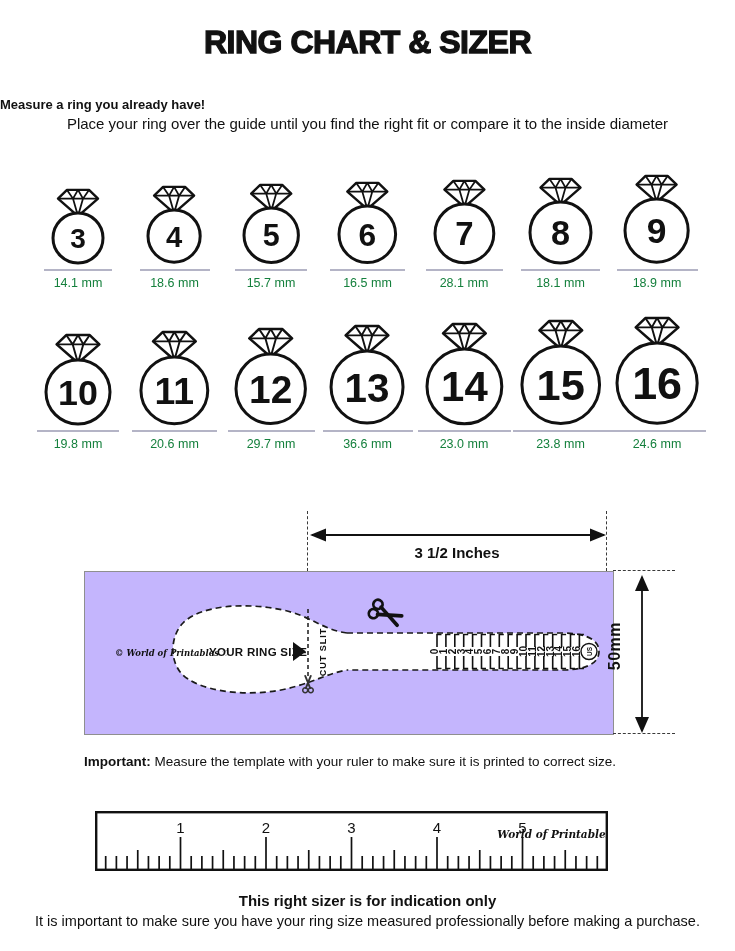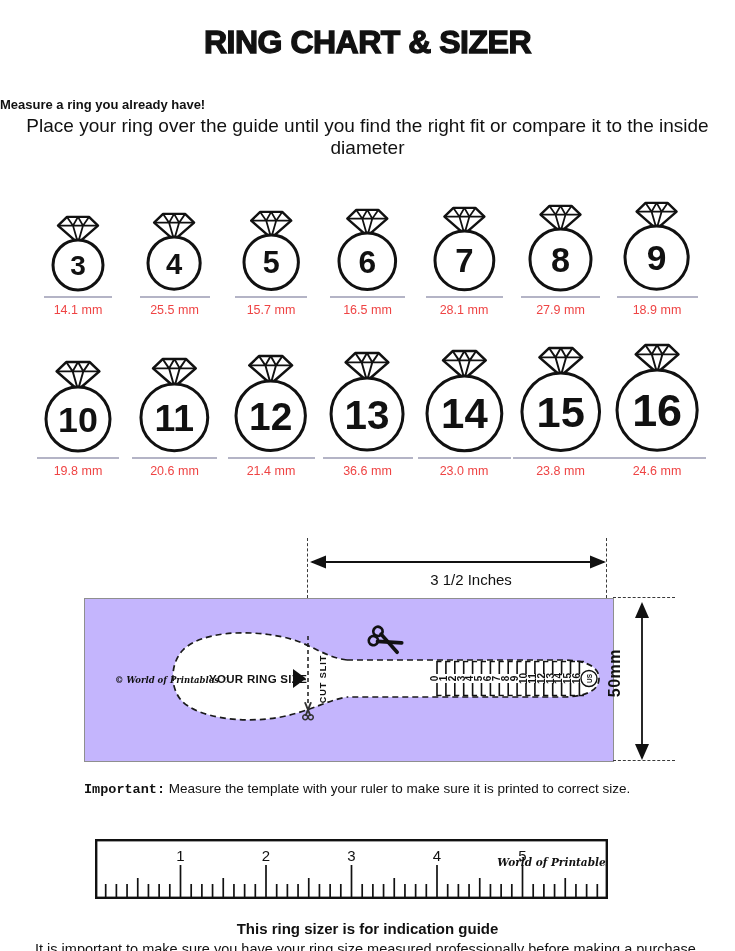--- a/index.html
+++ b/index.html
@@ -5,45 +5,45 @@
   html,body{margin:0;padding:0;}
   body{
     width:735px;height:951px;background:#ffffff;color:#111;
     font-family:"Liberation Sans", sans-serif;overflow:hidden;
   }
   .title{
     text-align:center;margin-top:24px;font-size:32px;font-weight:900;
     letter-spacing:-0.5px;-webkit-text-stroke:1.3px #111;
   }
   .subtitle-bold{text-align:left;margin-top:36px;font-size:13px;font-weight:bold;}
-  .subtitle{text-align:center;margin-top:3px;font-size:19px;}
+  .subtitle{text-align:center;margin-top:3px;font-size:15px;}
 
   .rings-row{display:flex;justify-content:space-between;align-items:flex-end;padding:0 30px;}
   .rings-row.row1{margin-top:42px;}
   .rings-row.row2{margin-top:26px;}
   .ring-item{display:flex;flex-direction:column;align-items:center;width:96px;}
   .ring-underline{height:2px;margin-top:3px;background:#b4b4c6;}
-  .ring-label{margin-top:5px;font-size:12.5px;color:#ef4444;}
+  .ring-label{margin-top:5px;font-size:12.5px;color:#15803d;}
 
   .sizer-section{position:relative;margin-top:22px;height:268px;}
   .dash-v{position:absolute;border-left:1.6px dashed #3a3a3a;}
   .dash-h{position:absolute;border-top:1.6px dashed #3a3a3a;}
   #dashL{left:307px;top:38px;height:60px;}
   #dashR{left:606px;top:38px;height:60px;}
   #harrow{position:absolute;left:309px;top:54px;}
-  #wlabel{position:absolute;left:321px;top:71px;width:300px;text-align:center;font-weight:normal;font-size:15px;}
+  #wlabel{position:absolute;left:307px;top:71px;width:300px;text-align:center;font-weight:bold;font-size:15px;}
   #graybox{position:absolute;left:84px;top:98px;width:530px;height:164px;background:#c4b5fd;border:1px solid #8f8f8f;box-sizing:border-box;}
   #dashTR{left:613px;top:97px;width:62px;}
   #dashBR{left:613px;top:260px;width:62px;}
   #varrow{position:absolute;left:633px;top:101px;}
   #hlabel{position:absolute;left:606px;top:149px;font-weight:bold;font-size:16px;
           writing-mode:vertical-rl;transform:rotate(180deg);letter-spacing:0.5px;}
 
   .important{margin:13px 0 0 84px;font-size:13.5px;}
-  .important b{font-weight:bold;font-family:Liberation Mono, monospace;}
+  .important b{font-weight:bold;}
 
   .ruler-wrap{margin:42px 0 0 95px;line-height:0;}
 
   .footer-bold{text-align:center;margin-top:21px;font-size:15px;font-weight:bold;}
   .footer-text{text-align:center;margin-top:4px;font-size:14.5px;}
 
   svg text{font-family:"Liberation Sans", sans-serif;}
   svg .scripttxt{font-family:"DejaVu Serif", serif;font-style:italic;font-weight:bold;}
 </style>
 </head>
@@ -71,21 +71,21 @@
       <div class="ring-item">
         <svg width="58.2" height="81" viewBox="0 0 58.2 81">
           <g transform="translate(7.1,0) scale(1.000,0.967)">
             <path d="M11,2 H33 L42,11 L22,29 L2,11 Z" fill="#fff" stroke="#111" stroke-width="2.4" stroke-linejoin="round"></path>
             <path d="M2,11 H42 M11,2 L17,11 L22,2 L27,11 L33,2 M17,11 L22,29 M27,11 L22,29" fill="none" stroke="#111" stroke-width="1.8" stroke-linejoin="round"></path>
           </g>
           <circle cx="29.1" cy="51.1" r="26.1" fill="#fff" stroke="#111" stroke-width="3"></circle>
           <text x="29.1" y="61.6" text-anchor="middle" font-size="29.2" font-weight="bold" fill="#111">4</text>
         </svg>
         <div class="ring-underline" style="width:70px;background:#b4b4c6"></div>
-        <div class="ring-label">25.5 mm</div>
+        <div class="ring-label">18.6 mm</div>
       </div>
       <div class="ring-item">
         <svg width="60.4" height="83" viewBox="0 0 60.4 83">
           <g transform="translate(8.2,0) scale(1.000,0.967)">
             <path d="M11,2 H33 L42,11 L22,29 L2,11 Z" fill="#fff" stroke="#111" stroke-width="2.4" stroke-linejoin="round"></path>
             <path d="M2,11 H42 M11,2 L17,11 L22,2 L27,11 L33,2 M17,11 L22,29 M27,11 L22,29" fill="none" stroke="#111" stroke-width="1.8" stroke-linejoin="round"></path>
           </g>
           <circle cx="30.2" cy="52.2" r="27.2" fill="#fff" stroke="#111" stroke-width="3"></circle>
           <text x="30.2" y="63.2" text-anchor="middle" font-size="30.5" font-weight="bold" fill="#111">5</text>
         </svg>
@@ -119,21 +119,21 @@
       <div class="ring-item">
         <svg width="67" height="89" viewBox="0 0 67 89">
           <g transform="translate(11.5,0) scale(1.000,0.967)">
             <path d="M11,2 H33 L42,11 L22,29 L2,11 Z" fill="#fff" stroke="#111" stroke-width="2.4" stroke-linejoin="round"></path>
             <path d="M2,11 H42 M11,2 L17,11 L22,2 L27,11 L33,2 M17,11 L22,29 M27,11 L22,29" fill="none" stroke="#111" stroke-width="1.8" stroke-linejoin="round"></path>
           </g>
           <circle cx="33.5" cy="55.5" r="30.5" fill="#fff" stroke="#111" stroke-width="3"></circle>
           <text x="33.5" y="67.8" text-anchor="middle" font-size="34.2" font-weight="bold" fill="#111">8</text>
         </svg>
         <div class="ring-underline" style="width:79px;background:#b4b4c6"></div>
-        <div class="ring-label">27.9 mm</div>
+        <div class="ring-label">18.1 mm</div>
       </div>
       <div class="ring-item">
         <svg width="69.2" height="92" viewBox="0 0 69.2 92">
           <g transform="translate(12.6,0) scale(1.000,0.967)">
             <path d="M11,2 H33 L42,11 L22,29 L2,11 Z" fill="#fff" stroke="#111" stroke-width="2.4" stroke-linejoin="round"></path>
             <path d="M2,11 H42 M11,2 L17,11 L22,2 L27,11 L33,2 M17,11 L22,29 M27,11 L22,29" fill="none" stroke="#111" stroke-width="1.8" stroke-linejoin="round"></path>
           </g>
           <circle cx="34.6" cy="56.6" r="31.6" fill="#fff" stroke="#111" stroke-width="3"></circle>
           <text x="34.6" y="69.3" text-anchor="middle" font-size="35.4" font-weight="bold" fill="#111">9</text>
         </svg>
@@ -169,21 +169,21 @@
       <div class="ring-item">
         <svg width="75.4" height="100" viewBox="0 0 75.4 100">
           <g transform="translate(14.2,0) scale(1.068,1.033)">
             <path d="M11,2 H33 L42,11 L22,29 L2,11 Z" fill="#fff" stroke="#111" stroke-width="2.4" stroke-linejoin="round"></path>
             <path d="M2,11 H42 M11,2 L17,11 L22,2 L27,11 L33,2 M17,11 L22,29 M27,11 L22,29" fill="none" stroke="#111" stroke-width="1.8" stroke-linejoin="round"></path>
           </g>
           <circle cx="37.7" cy="61.7" r="34.7" fill="#fff" stroke="#111" stroke-width="3"></circle>
           <text x="37.7" y="75.7" text-anchor="middle" font-size="38.9" font-weight="bold" fill="#111">12</text>
         </svg>
         <div class="ring-underline" style="width:87px;background:#b4b4c6"></div>
-        <div class="ring-label">21.4 mm</div>
+        <div class="ring-label">29.7 mm</div>
       </div>
       <div class="ring-item">
         <svg width="78.1" height="103" viewBox="0 0 78.1 103">
           <g transform="translate(15.5,0) scale(1.068,1.033)">
             <path d="M11,2 H33 L42,11 L22,29 L2,11 Z" fill="#fff" stroke="#111" stroke-width="2.4" stroke-linejoin="round"></path>
             <path d="M2,11 H42 M11,2 L17,11 L22,2 L27,11 L33,2 M17,11 L22,29 M27,11 L22,29" fill="none" stroke="#111" stroke-width="1.8" stroke-linejoin="round"></path>
           </g>
           <circle cx="39.05" cy="63.0" r="36.0" fill="#fff" stroke="#111" stroke-width="3"></circle>
           <text x="39.05" y="77.6" text-anchor="middle" font-size="40.4" font-weight="bold" fill="#111">13</text>
         </svg>
@@ -398,16 +398,16 @@
           <text x="85.50" y="22" text-anchor="middle" font-size="15">1</text>
           <text x="171.00" y="22" text-anchor="middle" font-size="15">2</text>
           <text x="256.50" y="22" text-anchor="middle" font-size="15">3</text>
           <text x="342.00" y="22" text-anchor="middle" font-size="15">4</text>
           <text x="427.50" y="22" text-anchor="middle" font-size="15">5</text>
         </g>
       <text class="scripttxt" x="466" y="27" text-anchor="middle" font-size="10.5" fill="#111">World of Printables ♡</text>
     </svg>
   </div>
 
-  <div class="footer-bold">This ring sizer is for indication guide</div>
+  <div class="footer-bold">This right sizer is for indication only</div>
   <div class="footer-text">It is important to make sure you have your ring size measured professionally before making a purchase.</div>
 
 </div>
 
 </body></html>

